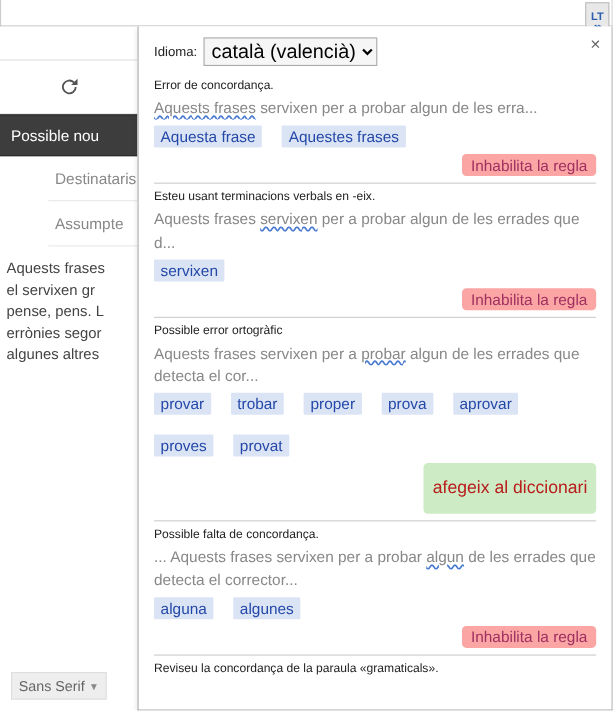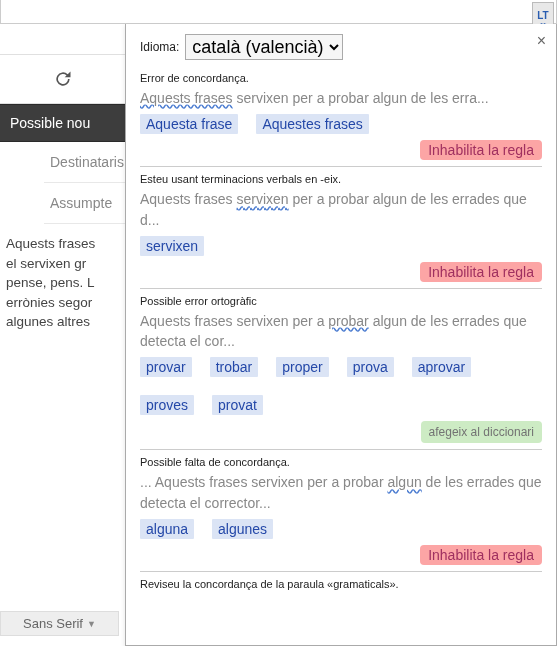--- a/index.html
+++ b/index.html
@@ -85,26 +85,26 @@
     color: #444;
     font-size: 13.5px;
     line-height: 1.45;
     white-space: nowrap;
     overflow: hidden;
   }
   .left-paragraph div { overflow:hidden; }
   .font-picker {
     position: absolute;
     bottom: 10px;
-    left: 0;
+    left: 10px;
     display: flex;
     align-items: center;
     gap: 4px;
     background: #eee;
-    padding: 4px 22px;
+    padding: 4px 6px;
     border: 1px solid #ddd;
     font-size: 13px;
     color: #666;
   }
   .font-picker .chev { font-size: 9px; color:#888; }
 
   .popup {
     flex: 1;
     background: #fff;
     border: 1px solid #aaa;
@@ -166,24 +166,24 @@
   .action-row { display: flex; justify-content: flex-end; margin-top: 2px; }
   .pill-pink {
     background: #fca5a5;
     color: #a03060;
     padding: 2px 8px;
     border-radius: 4px;
     font-size: 14px;
   }
   .pill-green {
     background: #cdebc4;
-    color: #737373;
-    padding: 4px 8px;
+    color: #b91c1c;
+    padding: 14px 8px;
     border-radius: 4px;
-    font-size: 12px;
+    font-size: 16px;
   }
 </style>
 </head>
 <body>
 
 <div class="topbar">
   <div class="lt-badge">
     <span>LT</span>
     <span class="squig">〰</span>
   </div>

